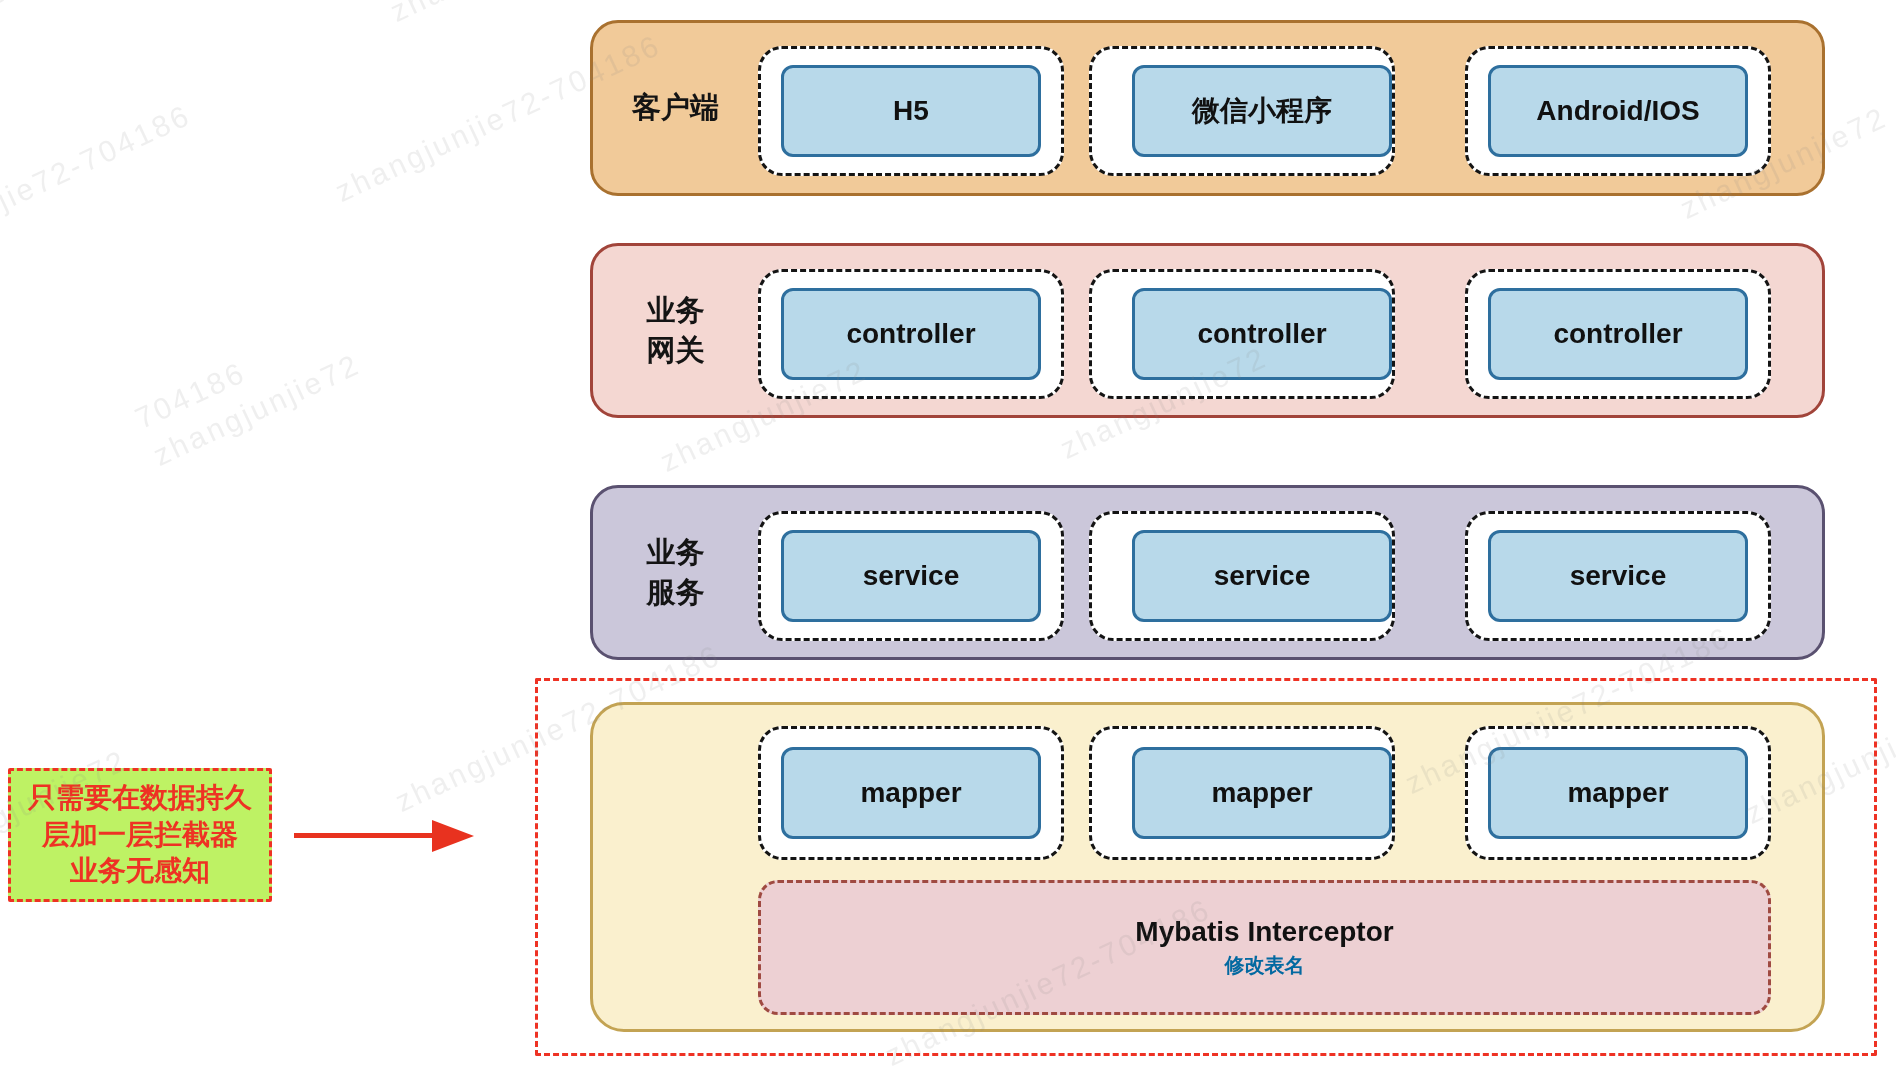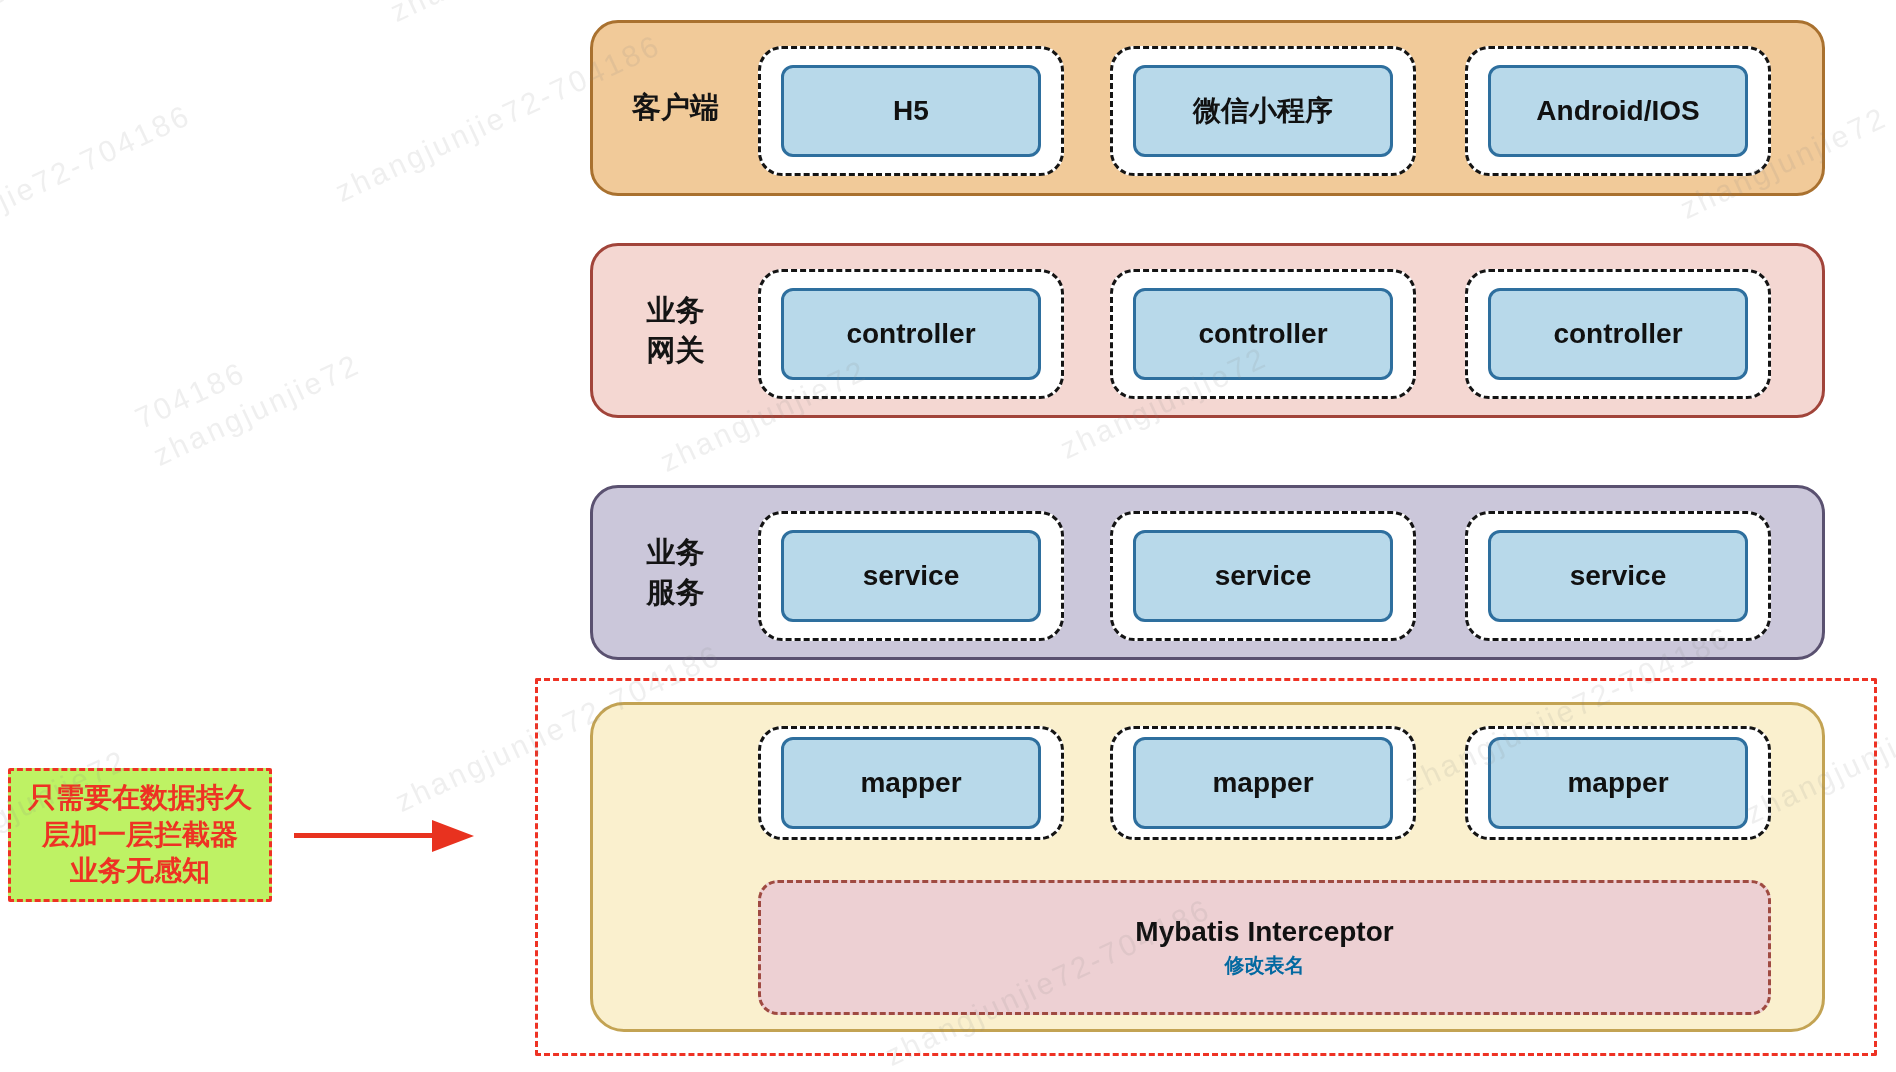--- a/index.html
+++ b/index.html
@@ -17,22 +17,22 @@
     position:absolute;left:0;top:0;width:165px;height:100%;
     display:flex;align-items:center;justify-content:center;text-align:center;
     font-size:29px;font-weight:bold;line-height:1.35;white-space:pre-line;color:#141414;
   }
   
   .slot{
     position:absolute;width:306px;top:23px;height:130px;background:#ffffff;
     border:3.5px dashed #141414;border-radius:24px;box-sizing:border-box;
     display:flex;align-items:center;justify-content:center;
   }
-  .layer-persistence .slot{top:21px;height:114px;}
-  .slot.c1{left:165px;} .slot.c2{left:517px;} .slot.c3{left:872px;}
+  .layer-persistence .slot{top:21px;height:134px;}
+  .slot.c1{left:165px;} .slot.c2{left:496px;justify-content:flex-end;} .slot.c3{left:872px;}
   .chip{
     width:260px;height:92px;background:#B8D9EA;border:3px solid #2E6F9E;border-radius:12px;
     box-sizing:border-box;display:flex;align-items:center;justify-content:center;
     font-size:28px;font-weight:bold;color:#111;
   }
   
   .interceptor{
     position:absolute;left:165px;top:175px;width:1013px;height:135px;box-sizing:border-box;
     background:#EDD0D3;border:3px dashed #9F4A41;border-radius:20px;
     display:flex;flex-direction:column;align-items:center;justify-content:center;gap:4px;

